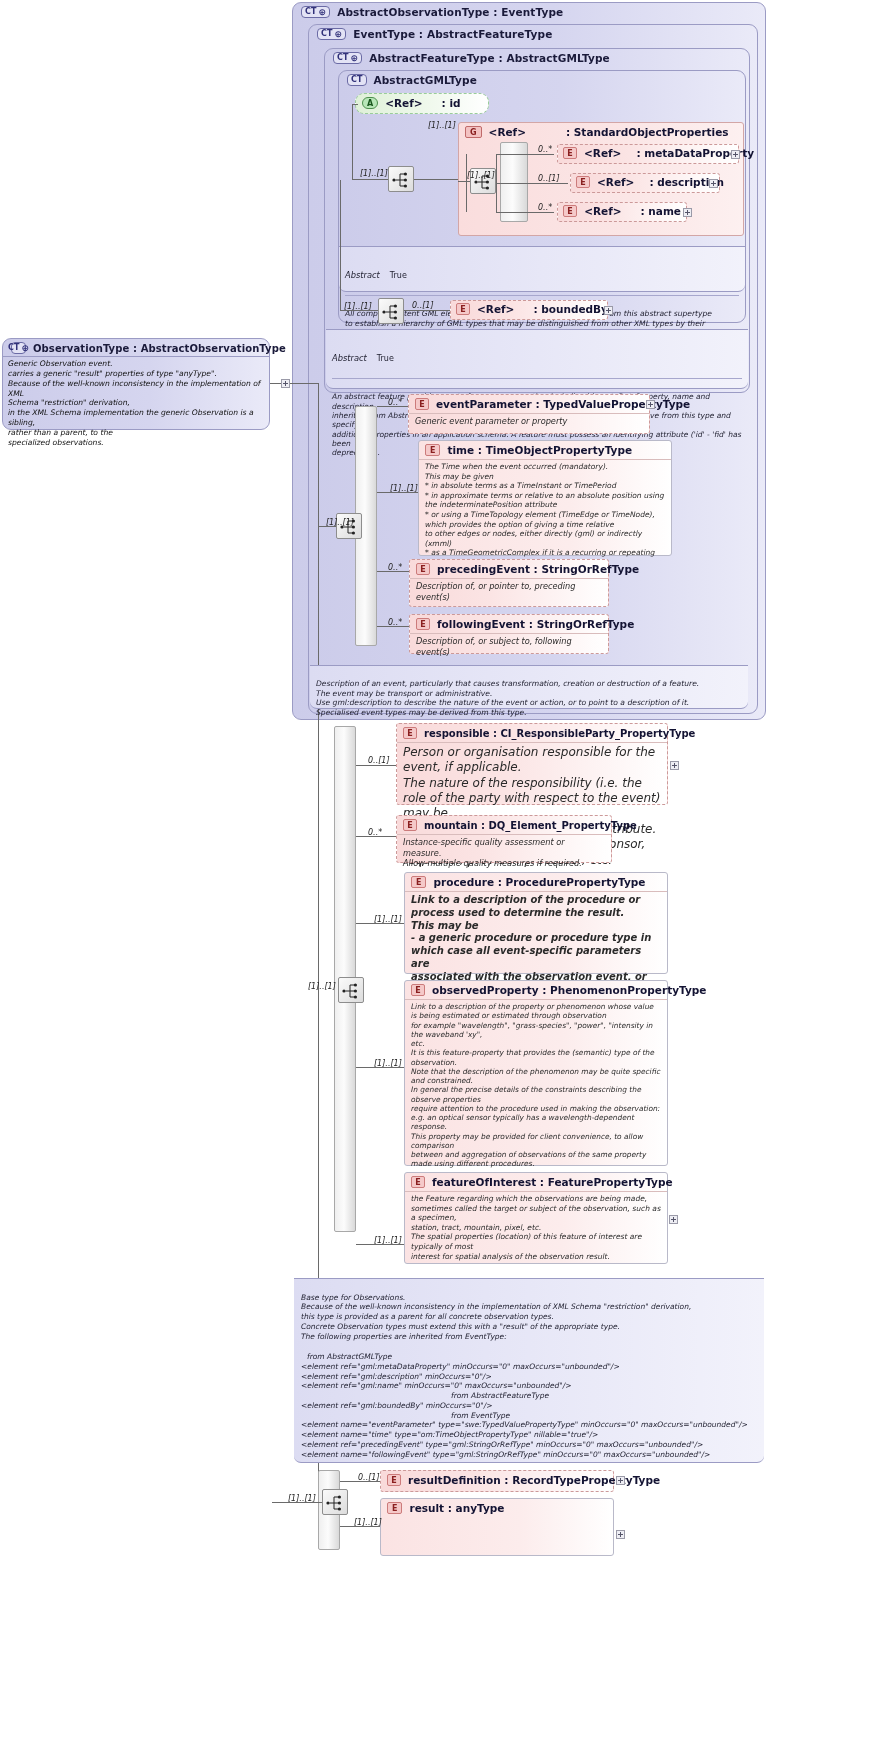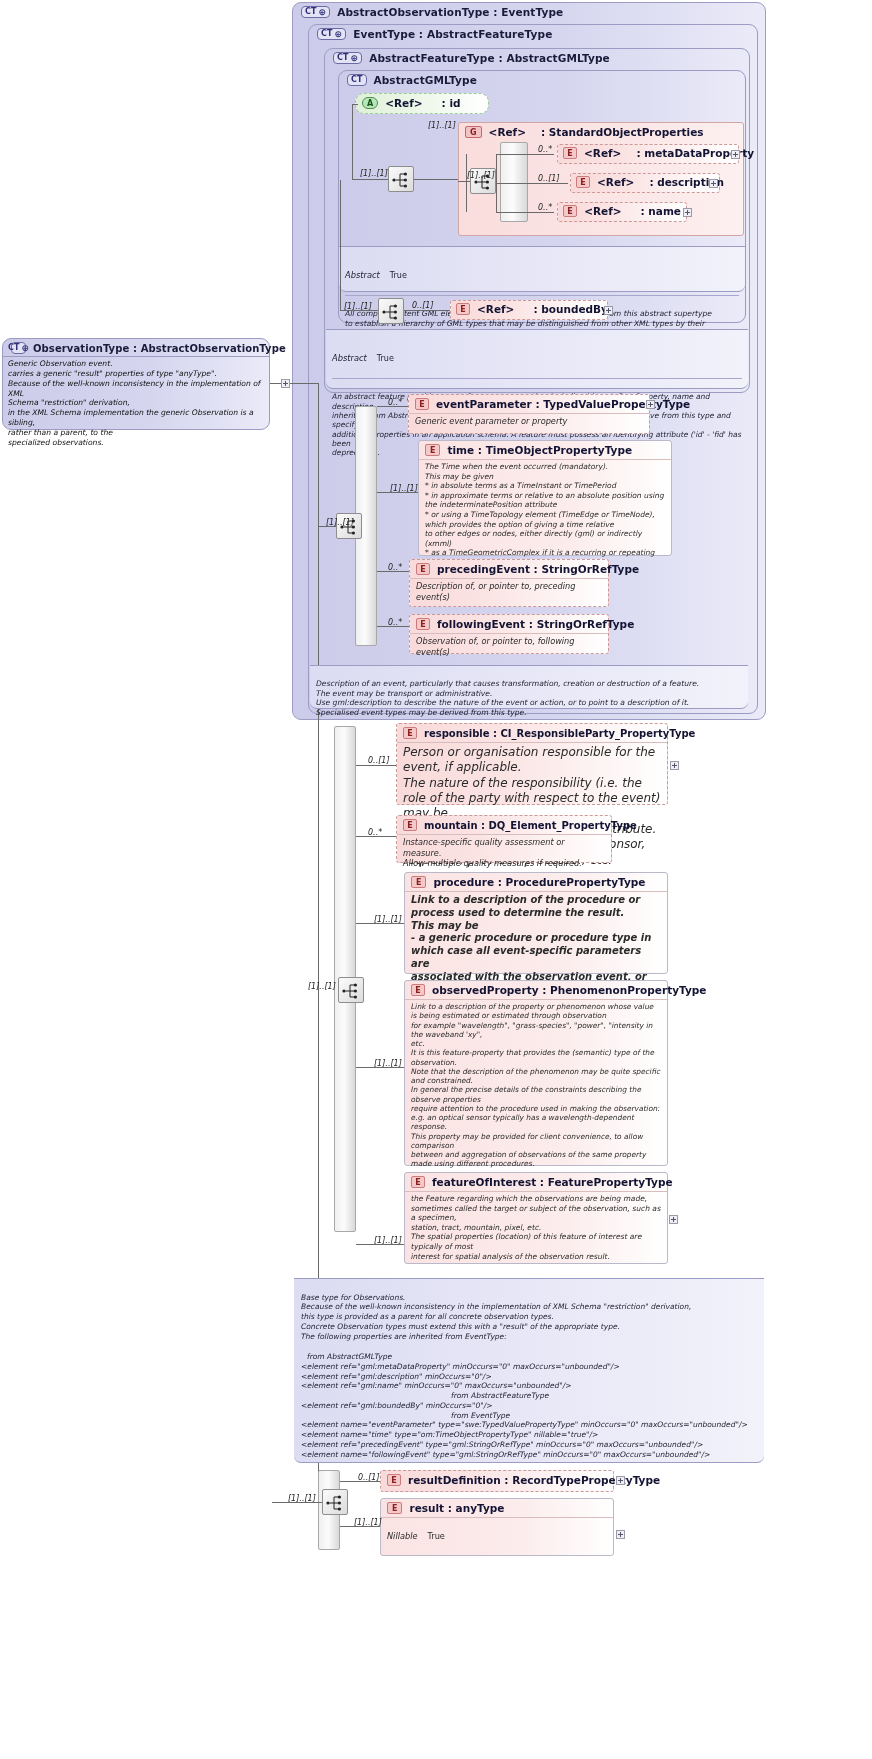--- a/index.html
+++ b/index.html
@@ -172,21 +172,21 @@
       <span>&lt;Ref&gt;</span>
       <span style="margin-left:12px;">: id</span>
     </div>
   </div>
 
   <div class="el" style="left:458px; top:122px; width:286px; height:114px; border-style:solid; border-color:#d3a6a6;
               background:linear-gradient(to right,#fadddd,#fbe6e6 60%,#fdf0f0);">
     <div class="el-hdr">
       <span class="badge-g">G</span>
       <span>&lt;Ref&gt;</span>
-      <span style="margin-left:8px;">: StandardObjectProperties</span>
+      <span style="margin-left:33px;">: StandardObjectProperties</span>
     </div>
   </div>
 
   <div class="vbar" style="left:500px; top:142px; width:28px; height:80px;"></div>
 
   <div class="seq" style="left:470px; top:168px;">
     <svg width="20" height="18" viewBox="0 0 20 18">
       <circle cx="2" cy="9" r="1.6" fill="#222"></circle>
       <path d="M3.6 9 H8 M8 9 V3 H12 M8 9 V15 H12 M8 9 H12" stroke="#222" fill="none" stroke-width="1"></path>
       <circle cx="13.4" cy="3" r="1.6" fill="#222"></circle>
@@ -358,21 +358,21 @@
 event(s)</div>
   </div>
   <div class="card" style="left:388px; top:563px;">0..*</div>
   <div class="ln lnh" style="left:377px; top:571px; width:32px;"></div>
 
   <div class="el" style="left:409px; top:614px; width:200px; height:40px;">
     <div class="el-hdr">
       <span class="badge-e">E</span>
       <span>followingEvent : StringOrRefType</span>
     </div>
-    <div class="el-doc">Observation of, or pointer to, following event(s)</div>
+    <div class="el-doc">Description of, or subject to, following event(s)</div>
   </div>
   <div class="card" style="left:388px; top:618px;">0..*</div>
   <div class="ln lnh" style="left:377px; top:626px; width:32px;"></div>
   <div class="ln lnh" style="left:318px; top:526px; width:18px;"></div>
   <div class="ln lnv" style="left:318px; top:383px; height:1110px;"></div>
   <div class="ln lnh" style="left:292px; top:383px; width:26px;"></div>
 
   <div class="docpanel" style="left:310px; top:665px; width:438px; height:44px; border-radius:0 0 7px 7px;">
     <div style="font-size:7.6px;line-height:1.3;">Description of an event, particularly that causes transformation, creation or destruction of a feature.
 The event may be transport or administrative.
@@ -495,21 +495,18 @@
   </div>
   <div class="card" style="left:358px; top:1473px;">0..[1]</div>
   <div class="plusbox" style="left:616px; top:1476px;"></div>
   <div class="ln lnh" style="left:340px; top:1481px; width:40px;"></div>
 
   <div class="el solid" style="left:380px; top:1498px; width:234px; height:58px; background:linear-gradient(to right,#fbe3e3,#fcecec 60%,#ffffff);">
     <div class="el-hdr">
       <span class="badge-e">E</span>
       <span>result      : anyType</span>
     </div>
-    <div class="el-doc" style="border-top:1px solid #d9bcbc;">
-      <i>Nillable</i><span style="font-style:normal;margin-left:10px;">True</span>
-    </div>
   </div>
   <div class="card" style="left:354px; top:1518px;">[1]..[1]</div>
   <div class="plusbox" style="left:616px; top:1530px;"></div>
   <div class="ln lnh" style="left:340px; top:1526px; width:40px;"></div>
 
 </div>
 
 </body></html>

